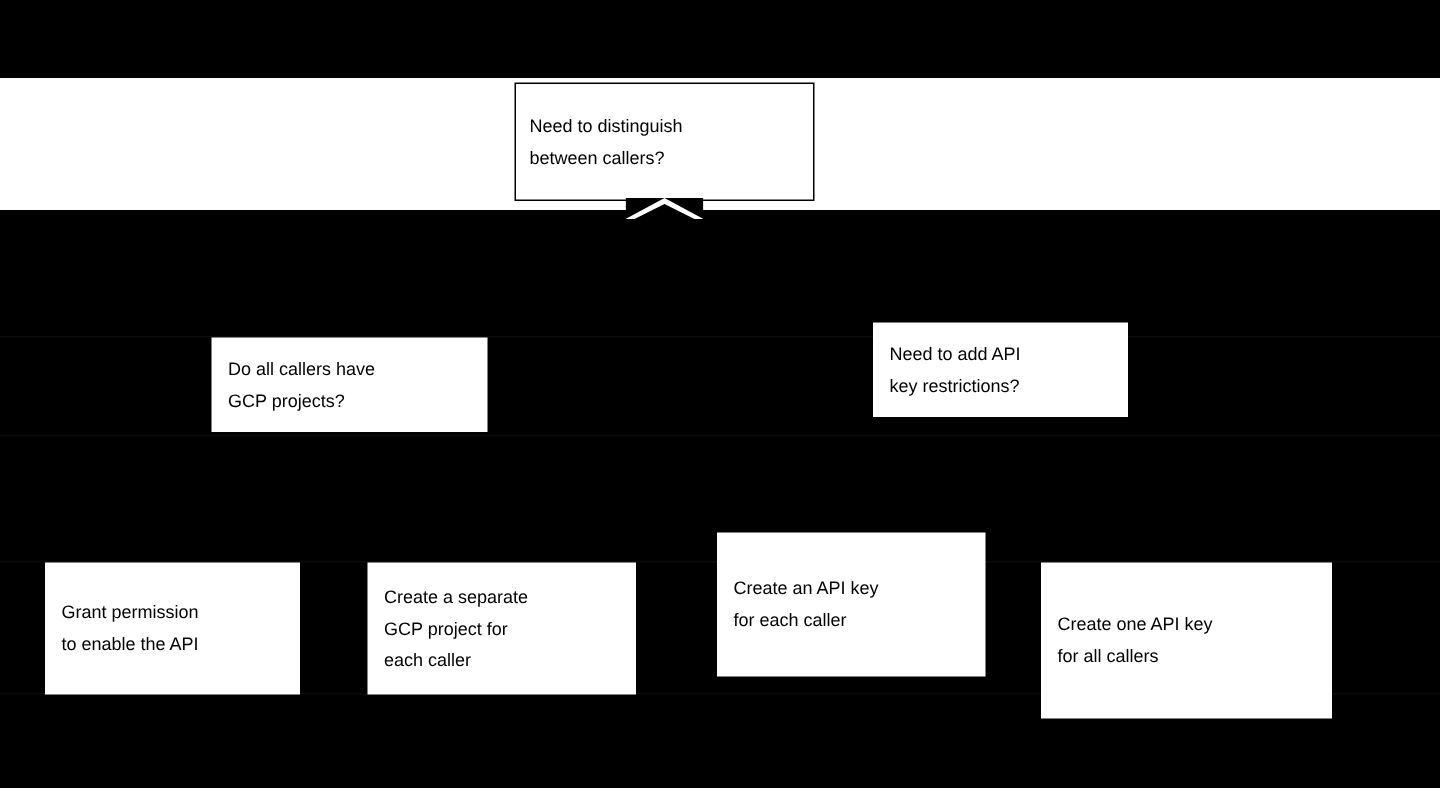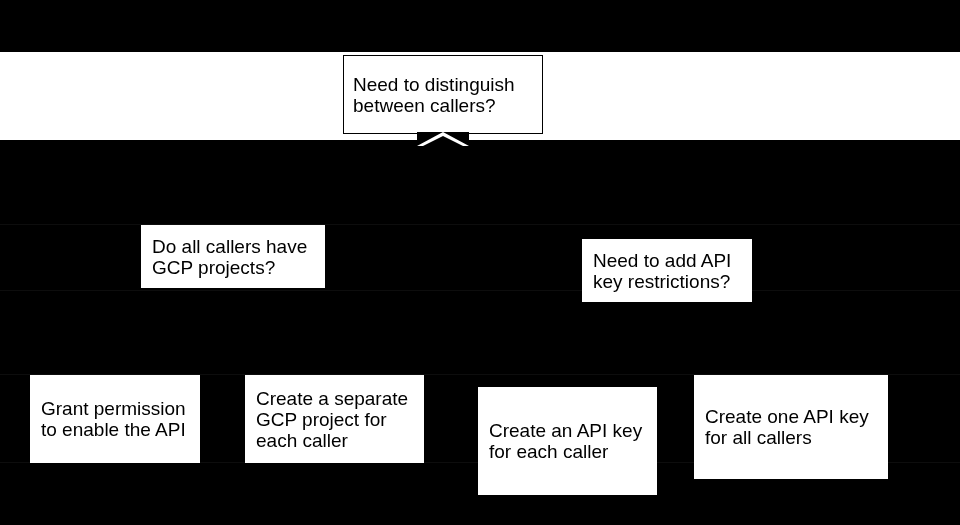--- a/index.html
+++ b/index.html
@@ -43,21 +43,21 @@
     position: absolute;
     background: #ffffff;
     color: #000000;
     box-sizing: border-box;
     display: flex;
     align-items: center;
   }
   .node .node-text {
     display: block;
     width: 100%;
-    font-size: 19px;
+    font-size: 12px;
     line-height: 21px;
     color: #000000;
     white-space: pre-line;
     padding: 0 11px;
   }
 
   
   #node-root {
     left: 343px;
     top: 55px;
@@ -73,26 +73,26 @@
     position: absolute;
     left: 417px;
     top: 132px;
     width: 52px;
     height: 15px;
     overflow: hidden;
   }
 
   
   #node-decision-projects   { left: 141px; top: 225px; width: 184px; height: 63px; }
-  #node-decision-restrictions { left: 582px; top: 239px; width: 170px; height: 63px; }
+  #node-decision-restrictions { left: 582px; top: 215px; width: 170px; height: 63px; }
 
   
   #node-leaf-grant      { left: 30px;  top: 375px; width: 170px; height: 88px; }
   #node-leaf-separate   { left: 245px; top: 375px; width: 179px; height: 88px; }
-  #node-leaf-key-each   { left: 478px; top: 387px; width: 179px; height: 108px; }
+  #node-leaf-key-each   { left: 478px; top: 355px; width: 179px; height: 96px; }
   #node-leaf-key-all    { left: 694px; top: 375px; width: 194px; height: 104px; }
 </style>
 </head>
 <body>
 
 <div id="canvas">
 
   <div class="band" id="band-top"></div>
 
   <div class="hairline" id="hairline-a"></div>

